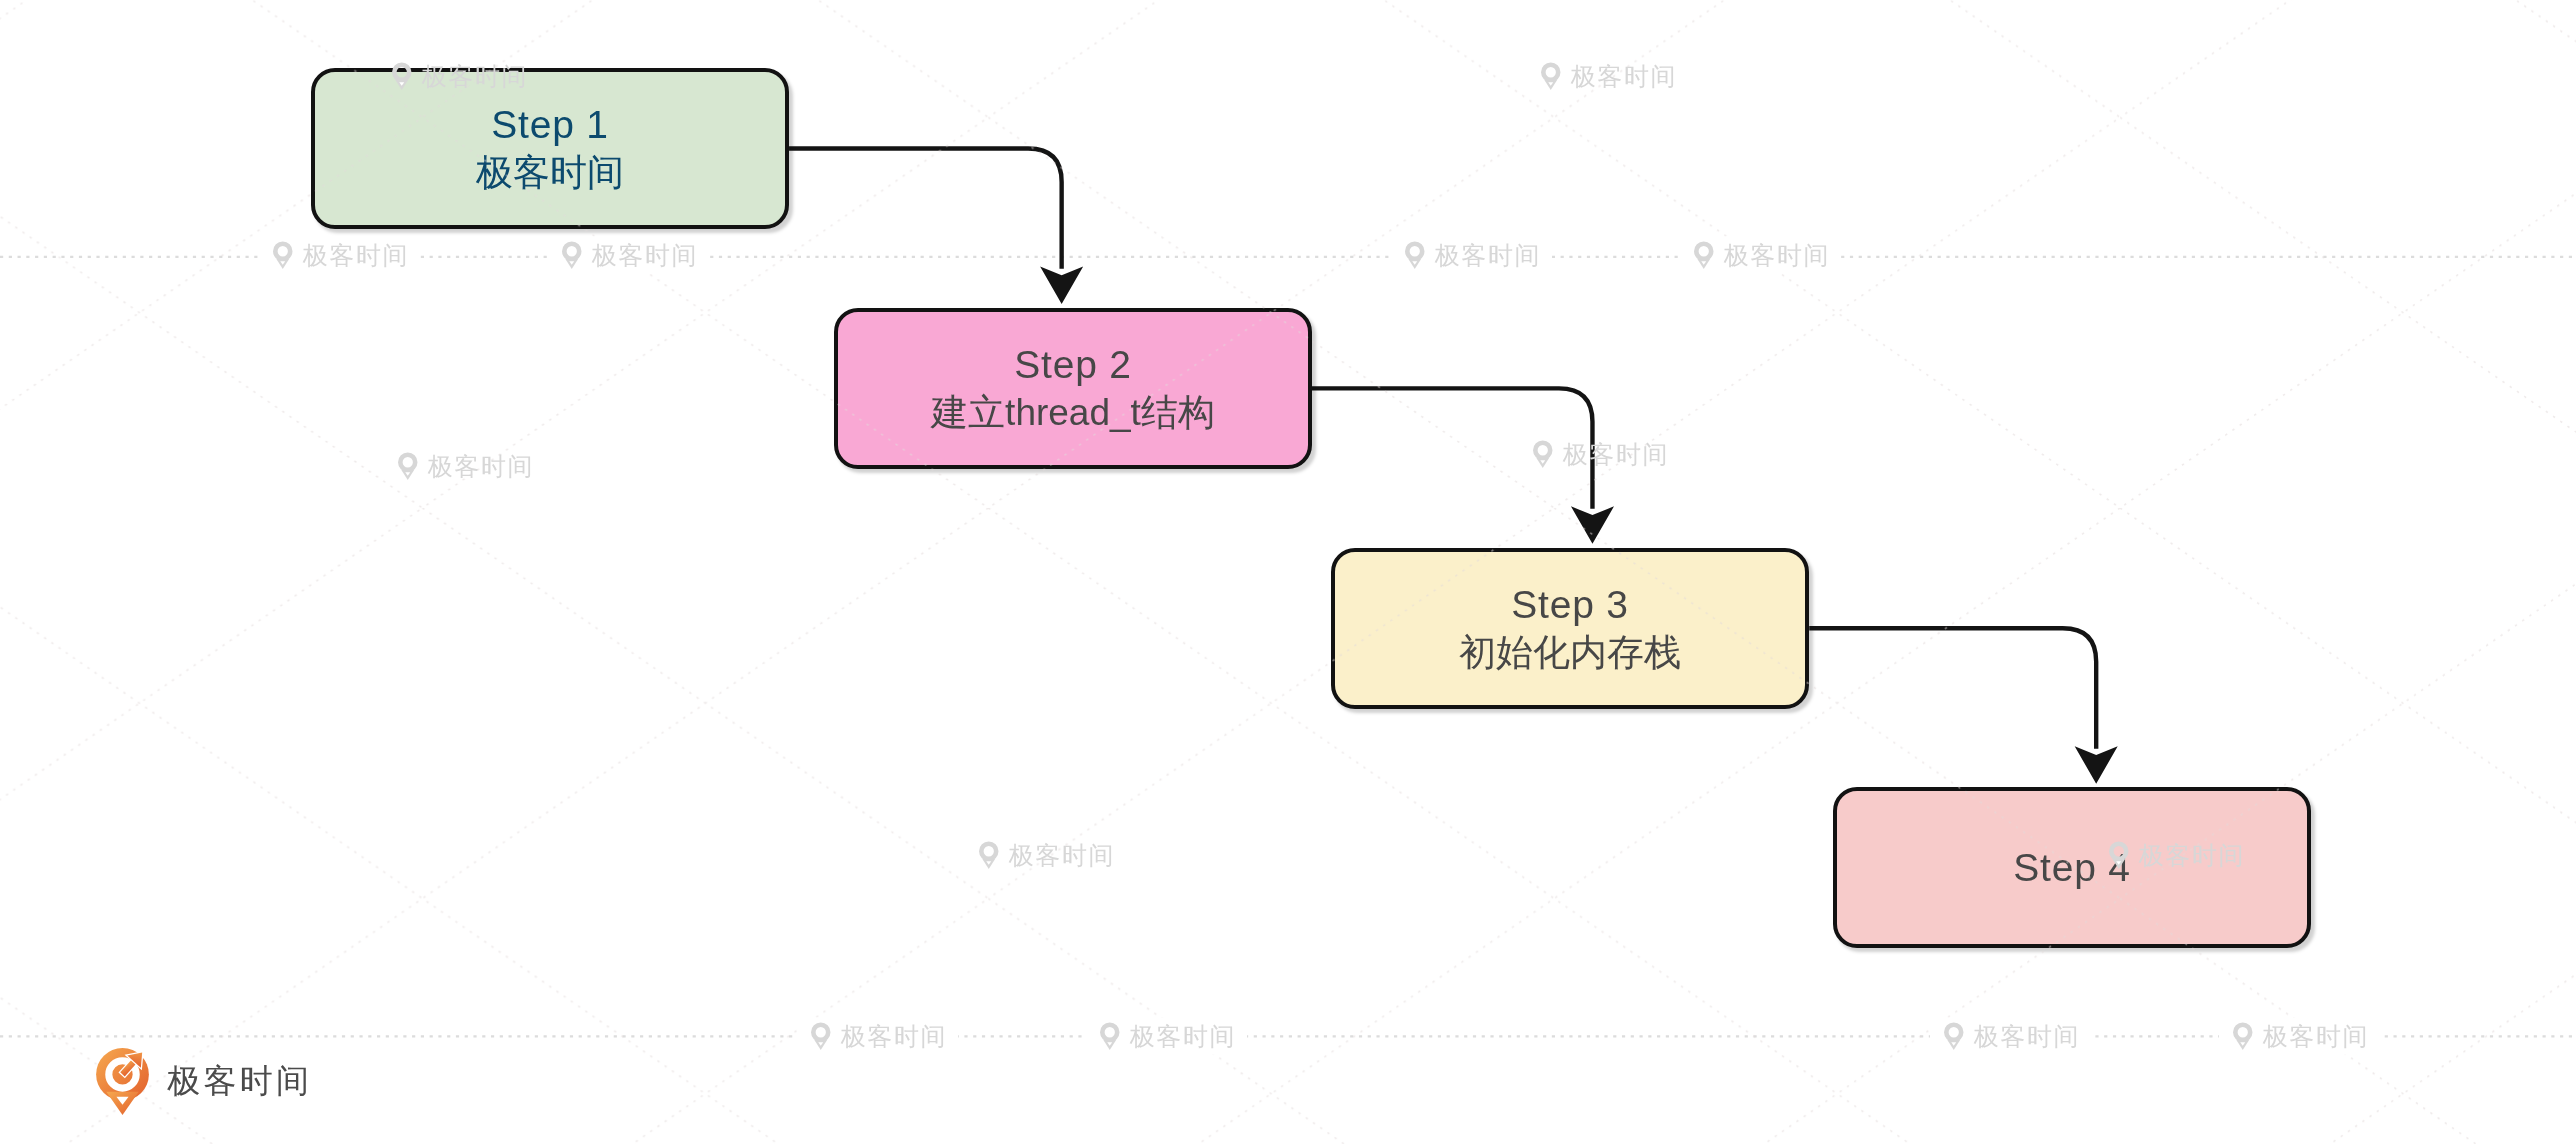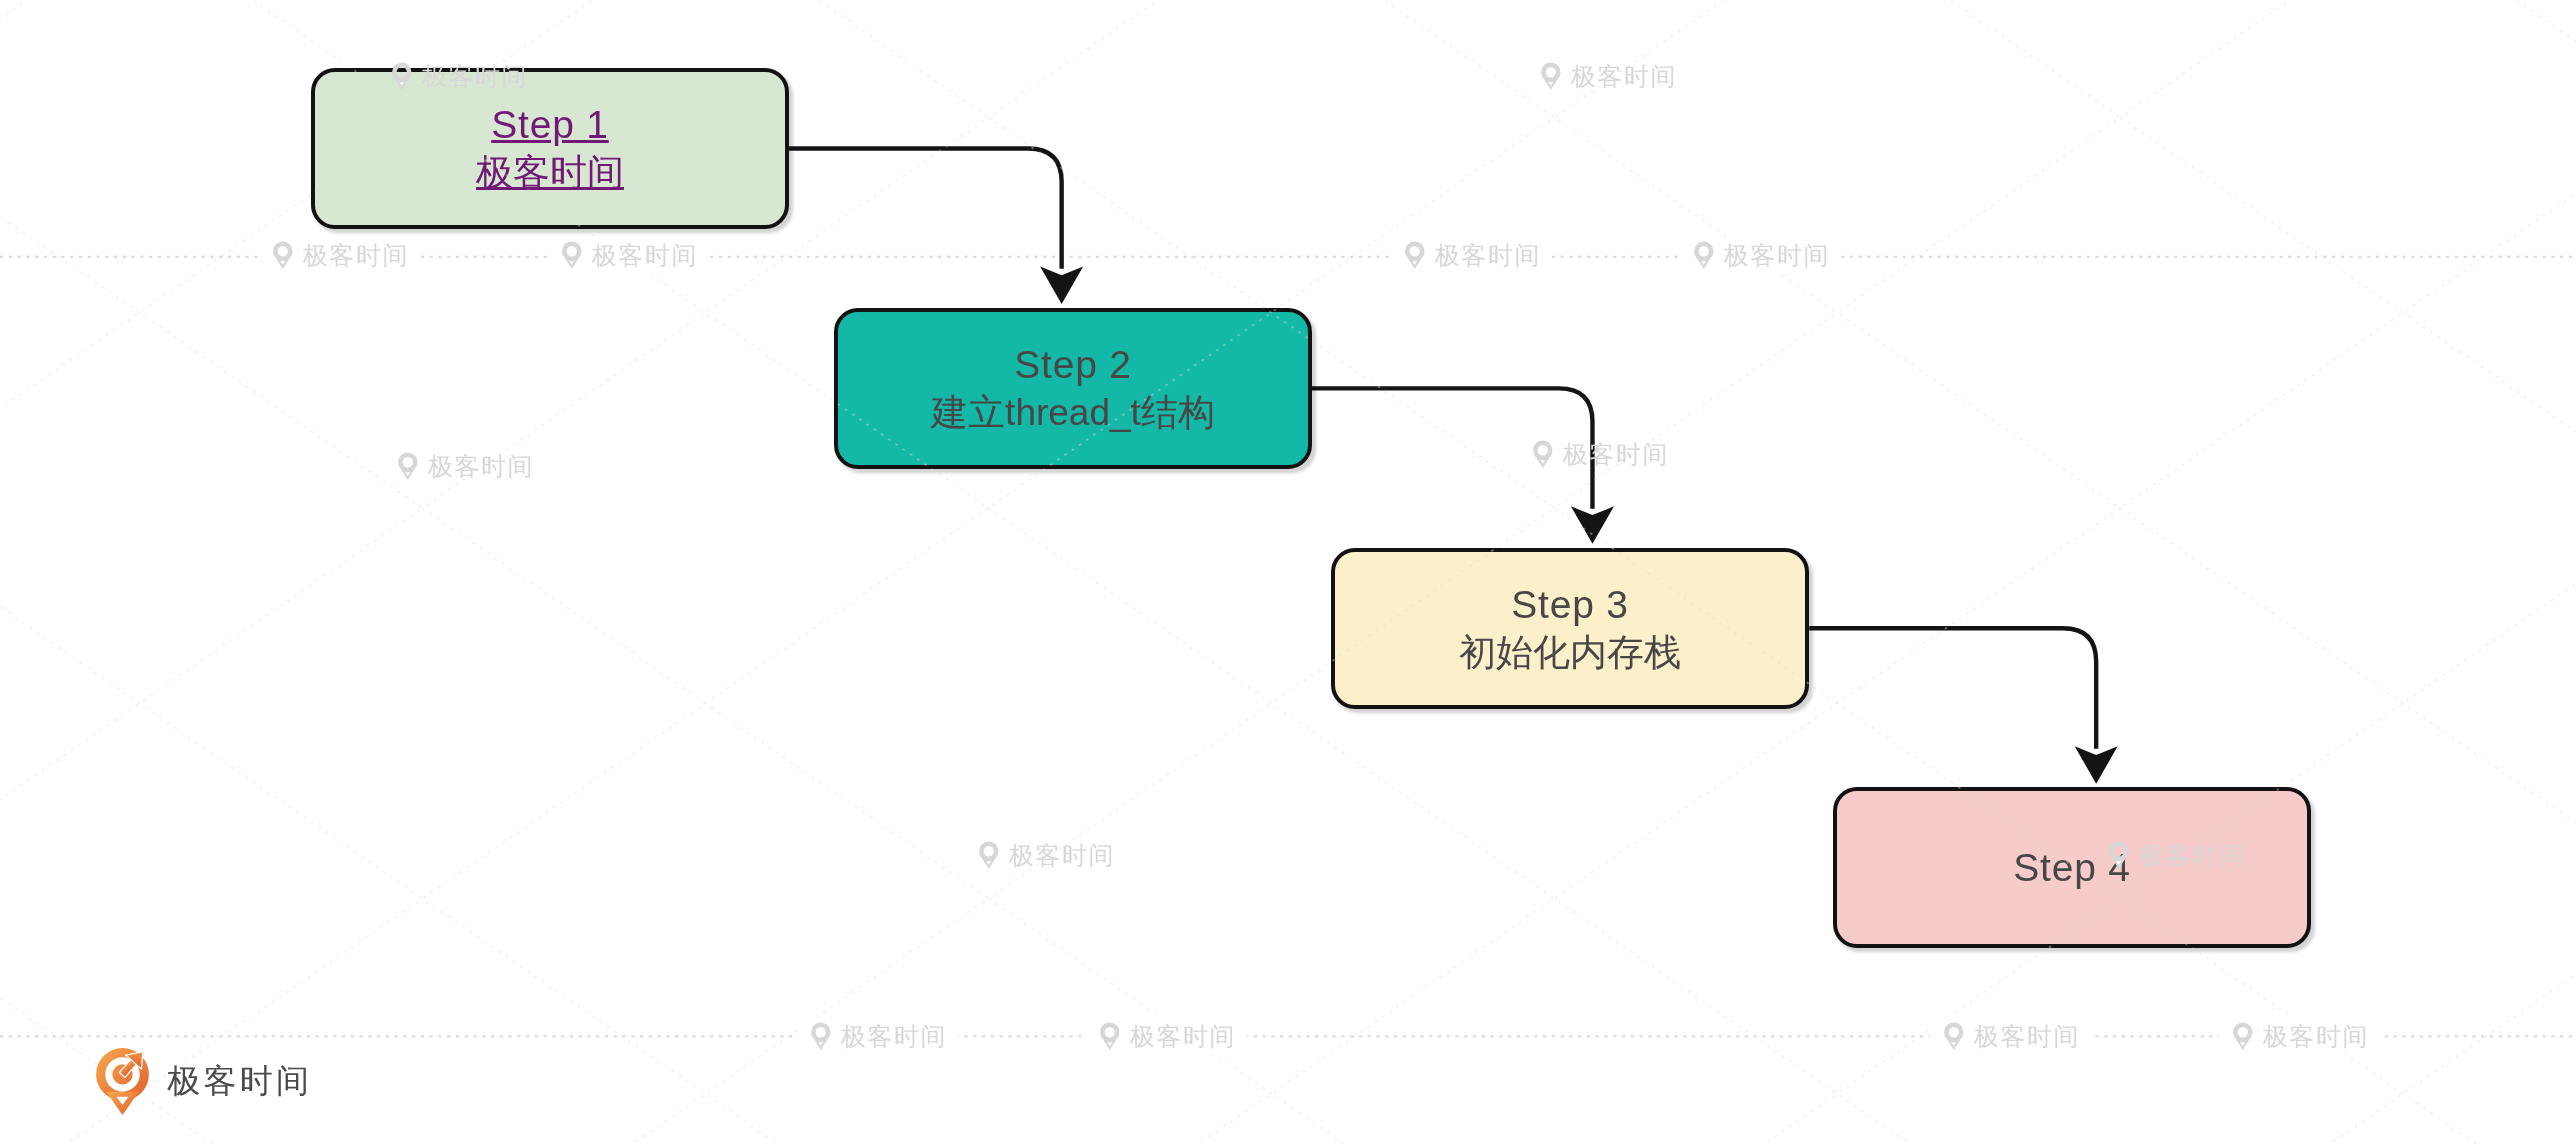--- a/index.html
+++ b/index.html
@@ -61,25 +61,25 @@
   <path d="M 990 186 H 1290 Q 1332 186 1332 228 V 337" fill="none" stroke-width="5.5" stroke="#141414"></path>
   <path d="M 1332 381 L 1305 334 L 1332 345 L 1359 334 Z" fill="#141414"></path>
 
   <path d="M 1646 487 H 1956 Q 1998 487 1998 529 V 638" fill="none" stroke-width="5.5" stroke="#141414"></path>
   <path d="M 1998 682 L 1971 635 L 1998 646 L 2025 635 Z" fill="#141414"></path>
 
   <path d="M 2270 788 H 2588 Q 2630 788 2630 830 V 939" fill="none" stroke-width="5.5" stroke="#141414"></path>
   <path d="M 2630 983 L 2603 936 L 2630 947 L 2657 936 Z" fill="#141414"></path>
 </svg>
 
-<div id="box1" class="step-box" style="background-color: rgb(215, 231, 209); color: #701a75; text-decoration: underline;">
+<div id="box1" class="step-box" style="background-color: rgb(215, 231, 209); color: #0c4a6e;">
   <div class="step-title">Step 1</div>
   <div class="step-label">极客时间</div>
 </div>
-<div id="box2" class="step-box" style="background-color: #14b8a6; color: rgb(71, 71, 71);">
+<div id="box2" class="step-box" style="background-color: #f9a8d4; color: rgb(71, 71, 71);">
   <div class="step-title">Step 2</div>
   <div class="step-label">建立thread_t结构</div>
 </div>
 <div id="box3" class="step-box" style="background-color: rgb(251, 240, 202); color: rgb(71, 71, 71);">
   <div class="step-title">Step 3</div>
   <div class="step-label">初始化内存栈</div>
 </div>
 <div id="box4" class="step-box" style="background-color: rgb(247, 203, 202); color: rgb(71, 71, 71);">
   <div class="step-title">Step 4</div>
 </div>

